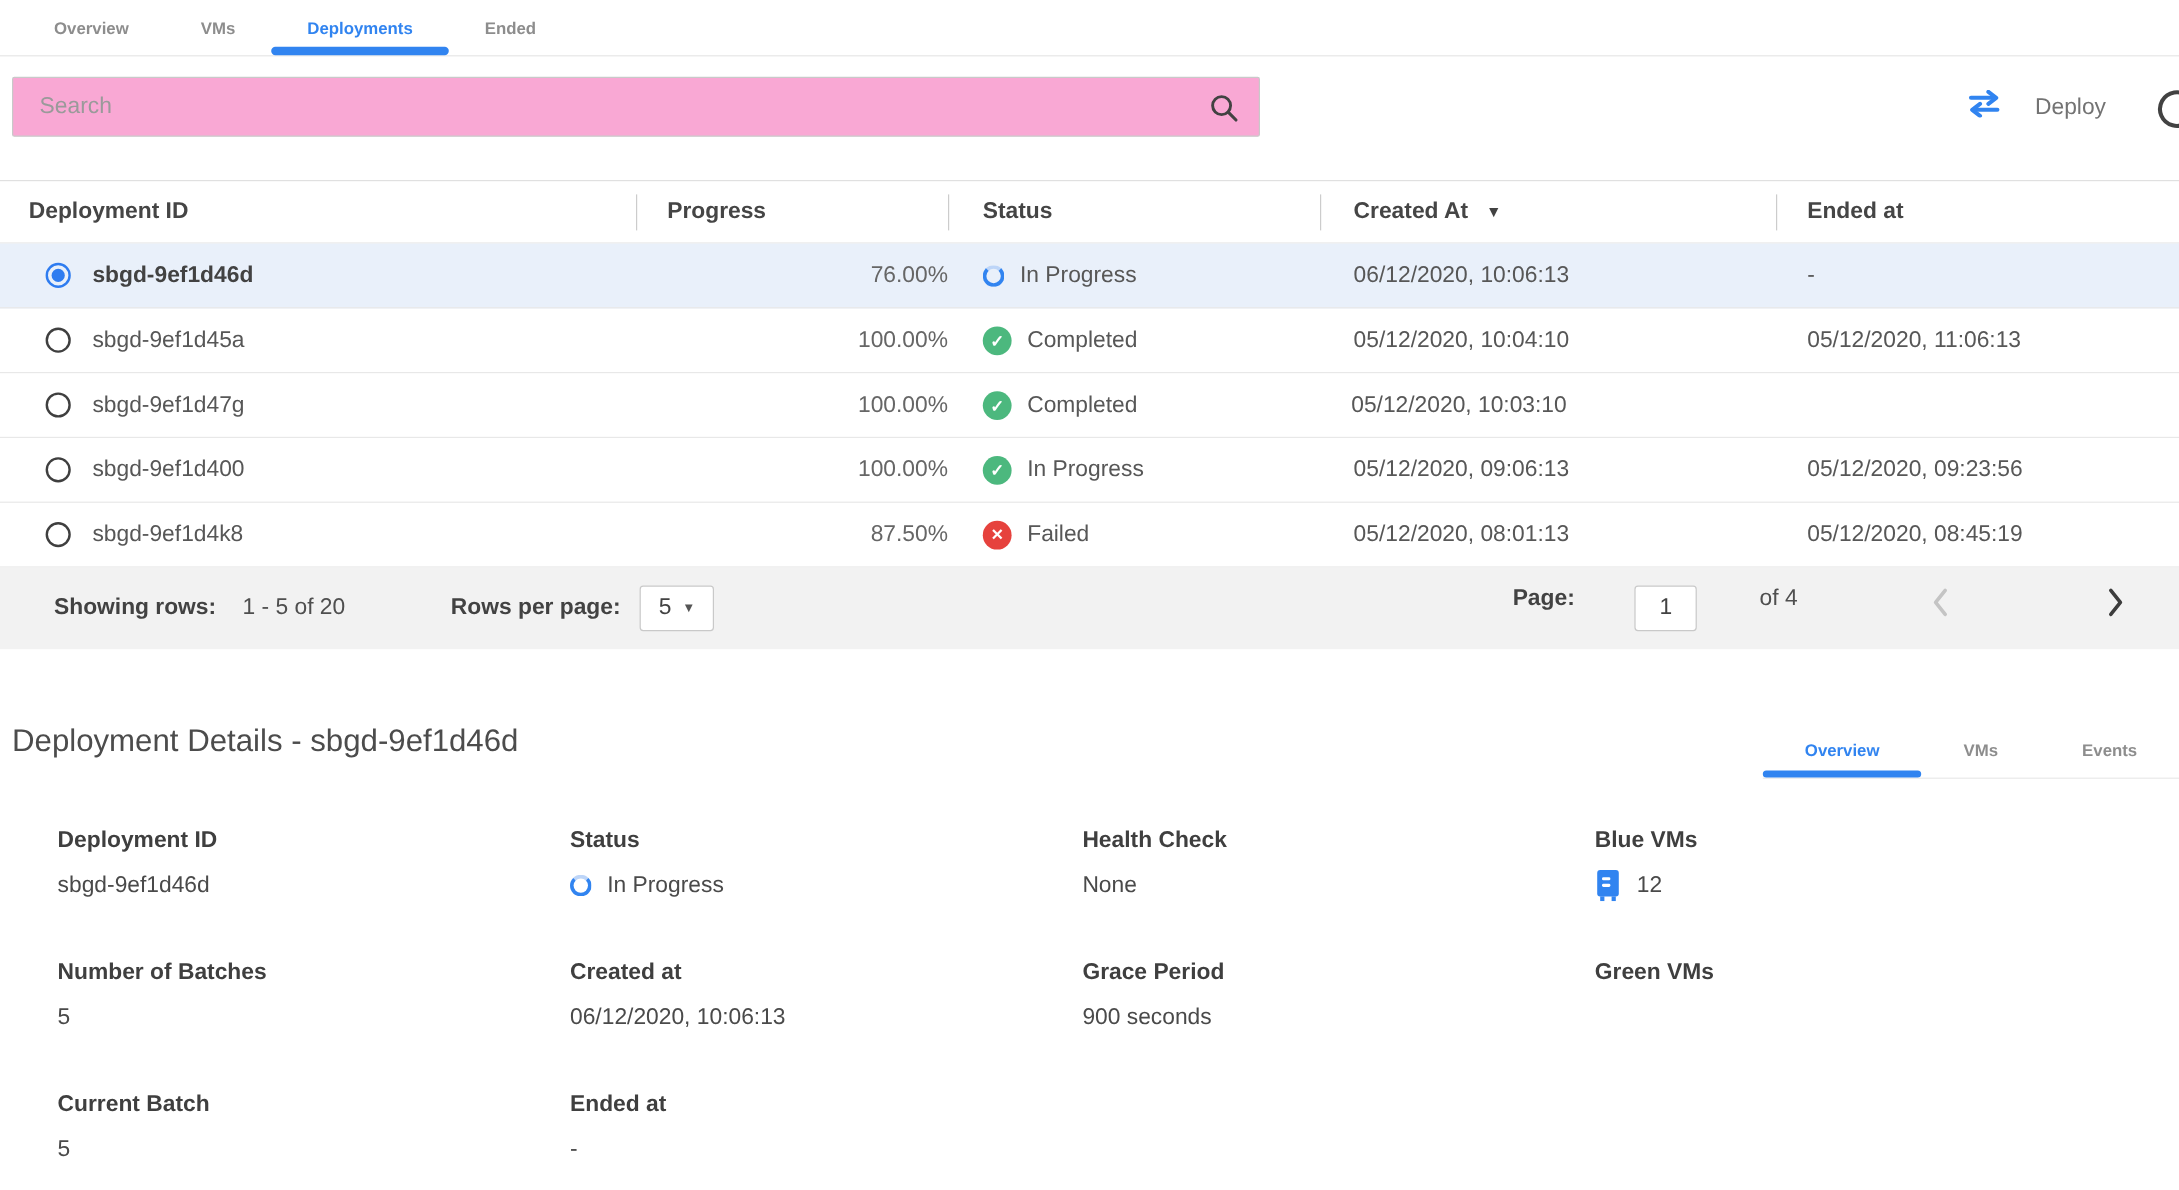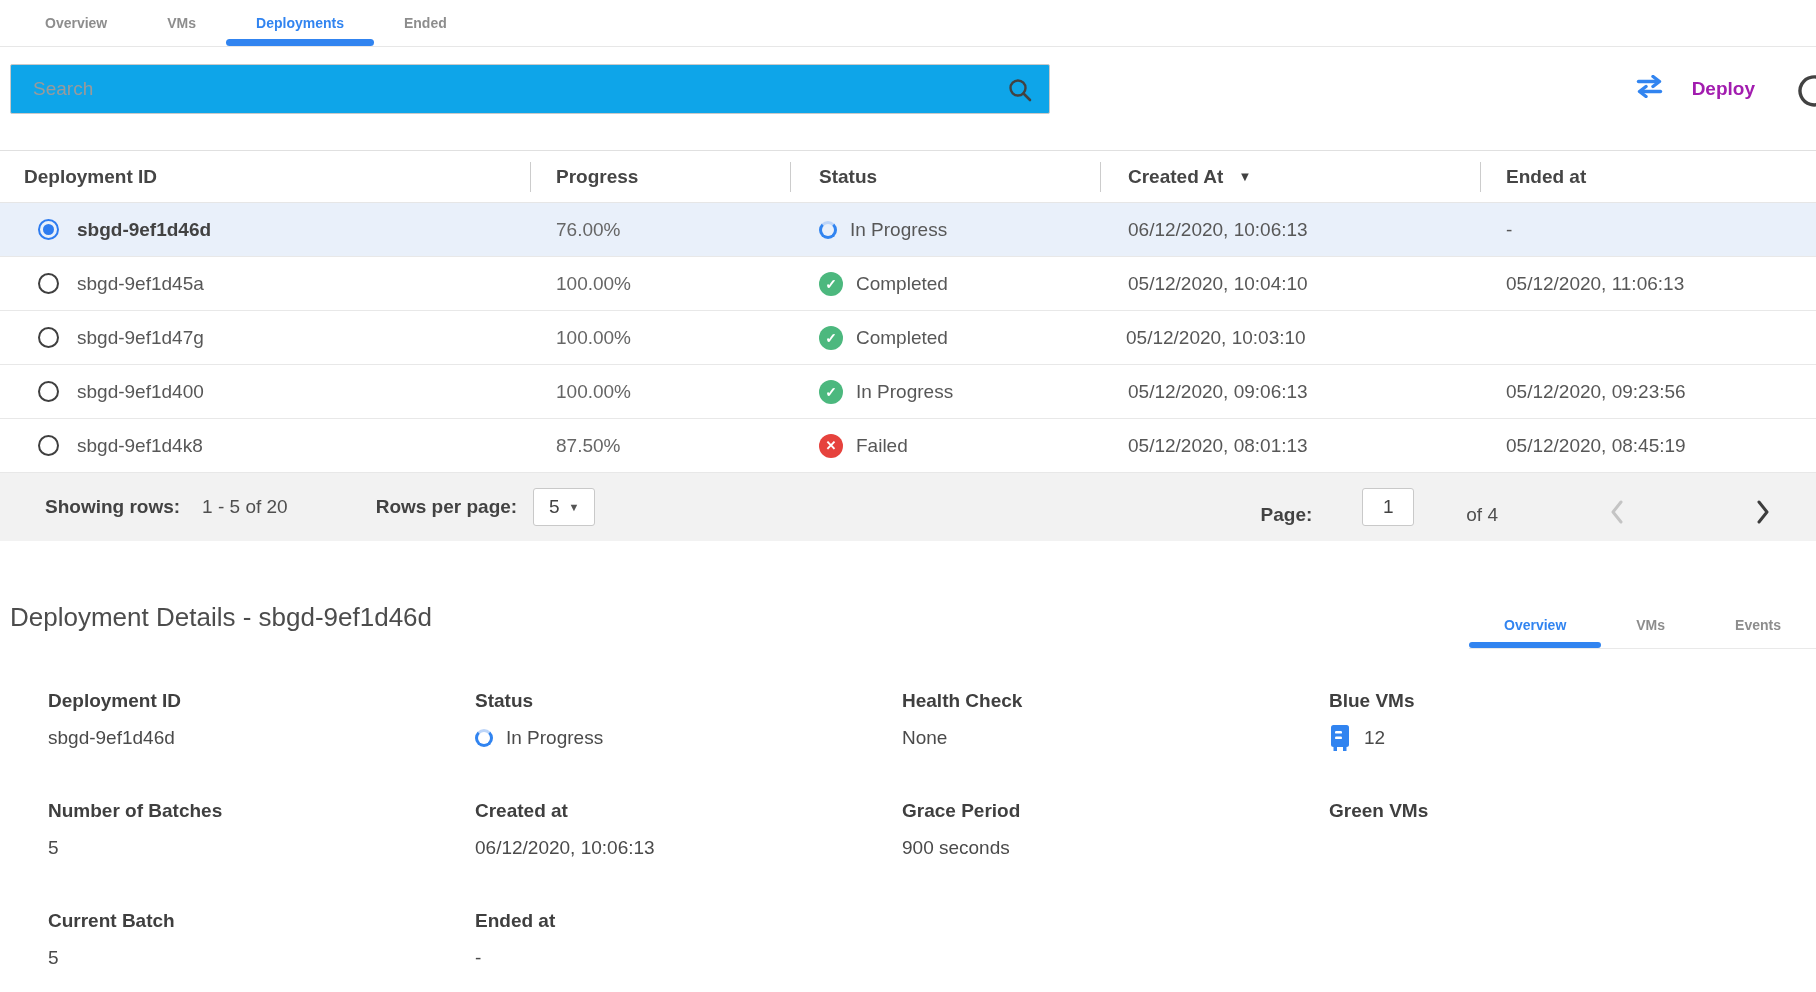--- a/index.html
+++ b/index.html
@@ -11,27 +11,27 @@
   .tab { display:flex; align-items:center; padding:0 30px; font-size:14px; font-weight:bold;
     color:#8d8d8d; position:relative; cursor:pointer; }
   .tab.active { color:#3184F0; }
   .tab.active::after { content:""; position:absolute; left:0; right:0; bottom:0; height:7px;
     background:#3184F0; border-radius:3.5px; }
   .detail-tabs .tab { padding:0 35px; }
 
   
   .toolbar { position:relative; height:103px; }
   .search-box { position:absolute; left:10px; top:17px; width:1040px; height:50px;
-    border:1px solid #c9c9c9; border-radius:2px; background:#0ea5e9; }
+    border:1px solid #c9c9c9; border-radius:2px; background:#f9a8d4; }
   .search-box input { width:100%; height:100%; border:none; outline:none; padding:0 60px 0 22px;
     font-size:19px; color:#444; font-family:inherit; background:transparent; }
   .search-box input::placeholder { color:#9a9a9a; }
   .search-icon { position:absolute; right:16px; top:12px; }
   .deploy-btn { position:absolute; right:61px; top:28px; display:flex; align-items:center; gap:28px;
-    background:none; border:none; color:#a21caf; font-size:19px; font-weight:bold;
+    background:none; border:none; color:#737373; font-size:19px; font-weight:normal;
     font-family:inherit; cursor:pointer; }
   .refresh-btn { position:absolute; right:-17px; top:25px; width:38px; height:38px; background:none;
     border:none; cursor:pointer; }
 
   
   .thead { display:flex; height:53px; align-items:center; border-top:1px solid #e0e0e0;
     border-bottom:1px solid #e6e6e6; font-size:19px; font-weight:bold; color:#454545; }
   .hc { position:relative; display:flex; align-items:center; height:100%; }
   .hc + .hc::before { content:""; position:absolute; left:0; top:50%; transform:translateY(-50%);
     width:1px; height:30px; background:#ccc; }
@@ -44,40 +44,40 @@
 
   .trow { display:flex; height:54px; align-items:center; border-bottom:1px solid #e8e8e8;
     font-size:19px; color:#575757; cursor:pointer; }
   .trow.selected { background:#E9F0FA; }
   .trow .c1 { display:flex; align-items:center; padding-left:38px; gap:18px; }
   .trow.selected .id-text { font-weight:bold; color:#424242; }
   .radio { width:21px; height:21px; flex:0 0 auto; border:2.5px solid #3f3f3f; border-radius:50%;
     position:relative; cursor:pointer; }
   .radio.checked { border-color:#2e7cf0; }
   .radio.checked::after { content:""; position:absolute; inset:3px; background:#2e7cf0; border-radius:50%; }
-  .cell-progress { color:#666; }
+  .cell-progress { color:#666;text-align:right; }
   .c3 { display:flex; align-items:center; gap:13px; }
   .status-icon { width:24px; height:24px; border-radius:50%; flex:0 0 auto;
     display:flex; align-items:center; justify-content:center; }
   .si-spinner { width:18px; height:18px; border:3px solid #3184F0; border-top-color:#BDD5F8; }
   .si-check { background:#4CB87E; }
   .si-check::after { content:"✓"; color:#fff; font-size:14px; font-weight:bold; }
   .si-cross { background:#E6423D; }
   .si-cross::after { content:"✕"; color:#fff; font-size:13px; font-weight:bold; }
 
   
   .tfoot { display:flex; align-items:center; height:68px; background:#f2f2f2;
     padding:0 42px 0 45px; font-size:19px; color:#424242; }
   .bold { font-weight:bold; }
   .showing-val { margin-left:22px; color:#4f4f4f; }
   .rpp-label { margin-left:88px; }
   .rpp-select { margin-left:16px; width:62px; height:38px; background:#fff; border:1px solid #c9c9c9;
     border-radius:3px; display:flex; align-items:center; justify-content:center; gap:9px; cursor:pointer; }
   .rpp-caret { font-size:11px; color:#555; }
-  .pager { margin-left:auto; display:flex; align-items:flex-end;gap:36px; }
+  .pager { margin-left:auto; display:flex; align-items:flex-start;gap:36px; }
   .page-input { margin-left:14px; width:52px; height:38px; background:#fff; border:1px solid #c9c9c9;
     border-radius:3px; text-align:center; font-size:19px; color:#424242; font-family:inherit; outline:none; }
   .page-total { margin-left:16px; color:#4f4f4f; }
   .chev { background:none; border:none; cursor:pointer; padding:0; display:flex; align-items:center; }
   .chev-left { margin-left:72px; }
   .chev-right { margin-left:88px; }
 
   
   .details { margin-top:60px; padding-left:10px; }
   .details-head { display:flex; justify-content:space-between; align-items:flex-end; }

